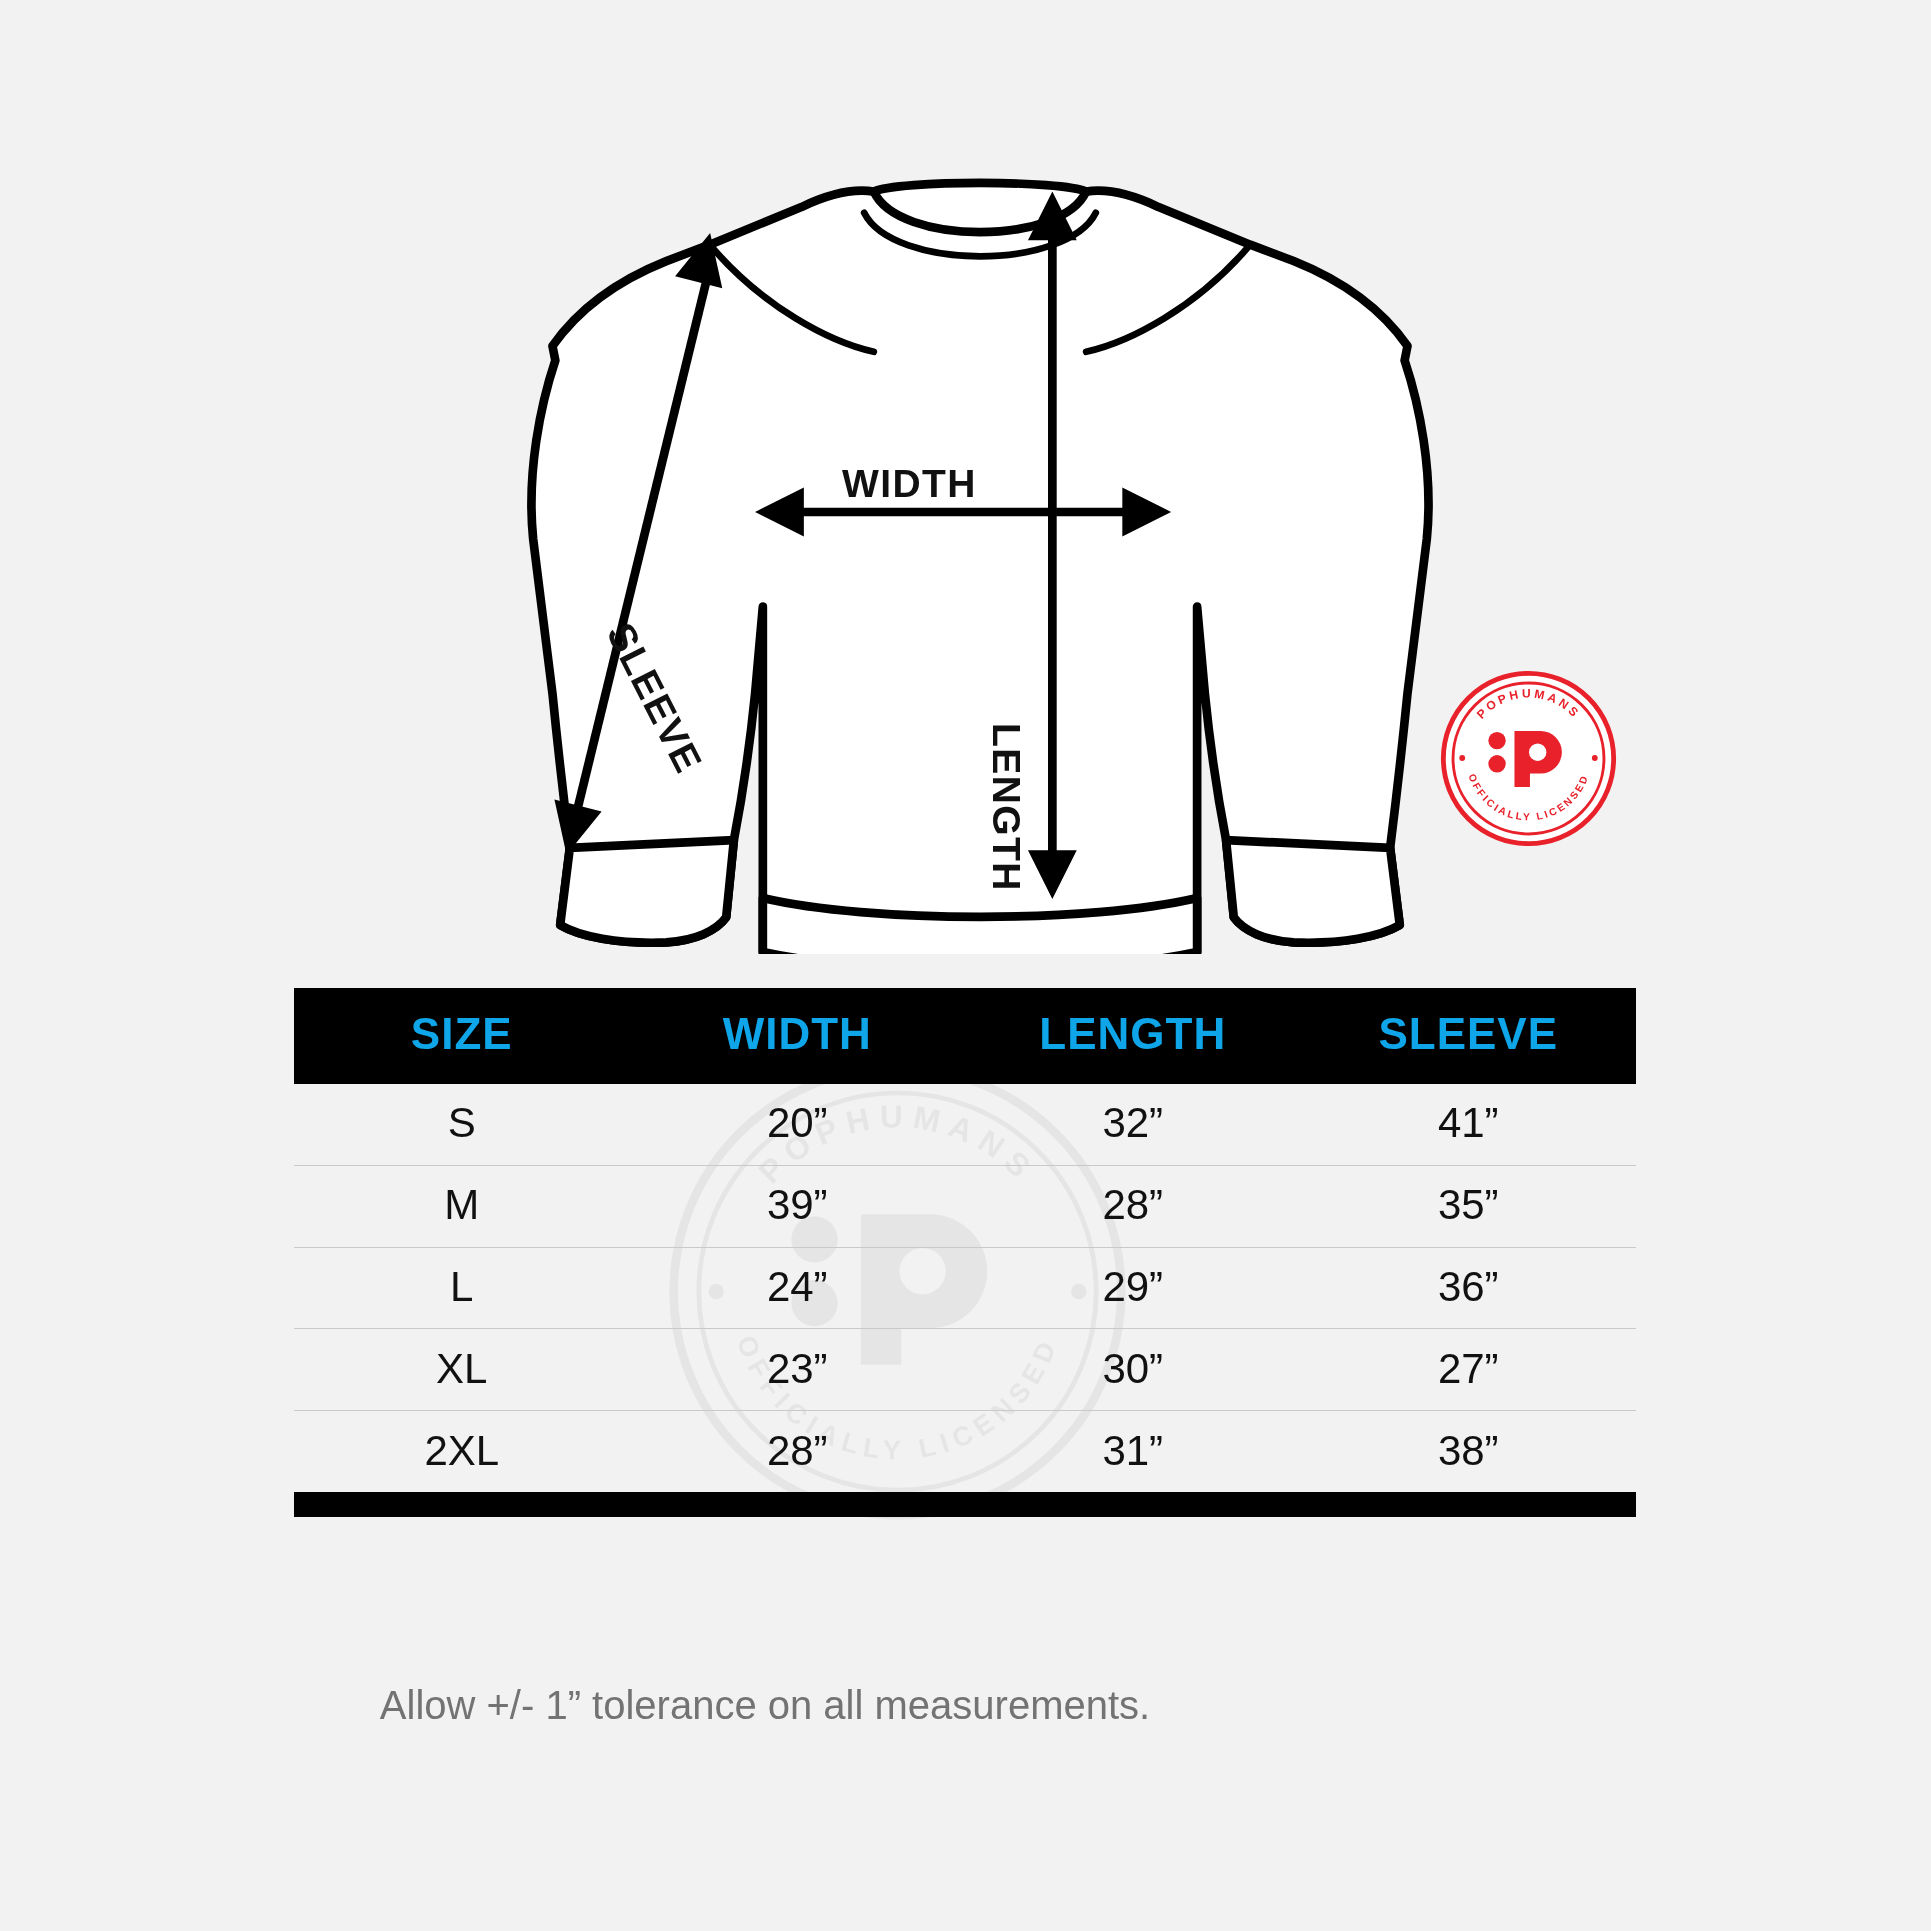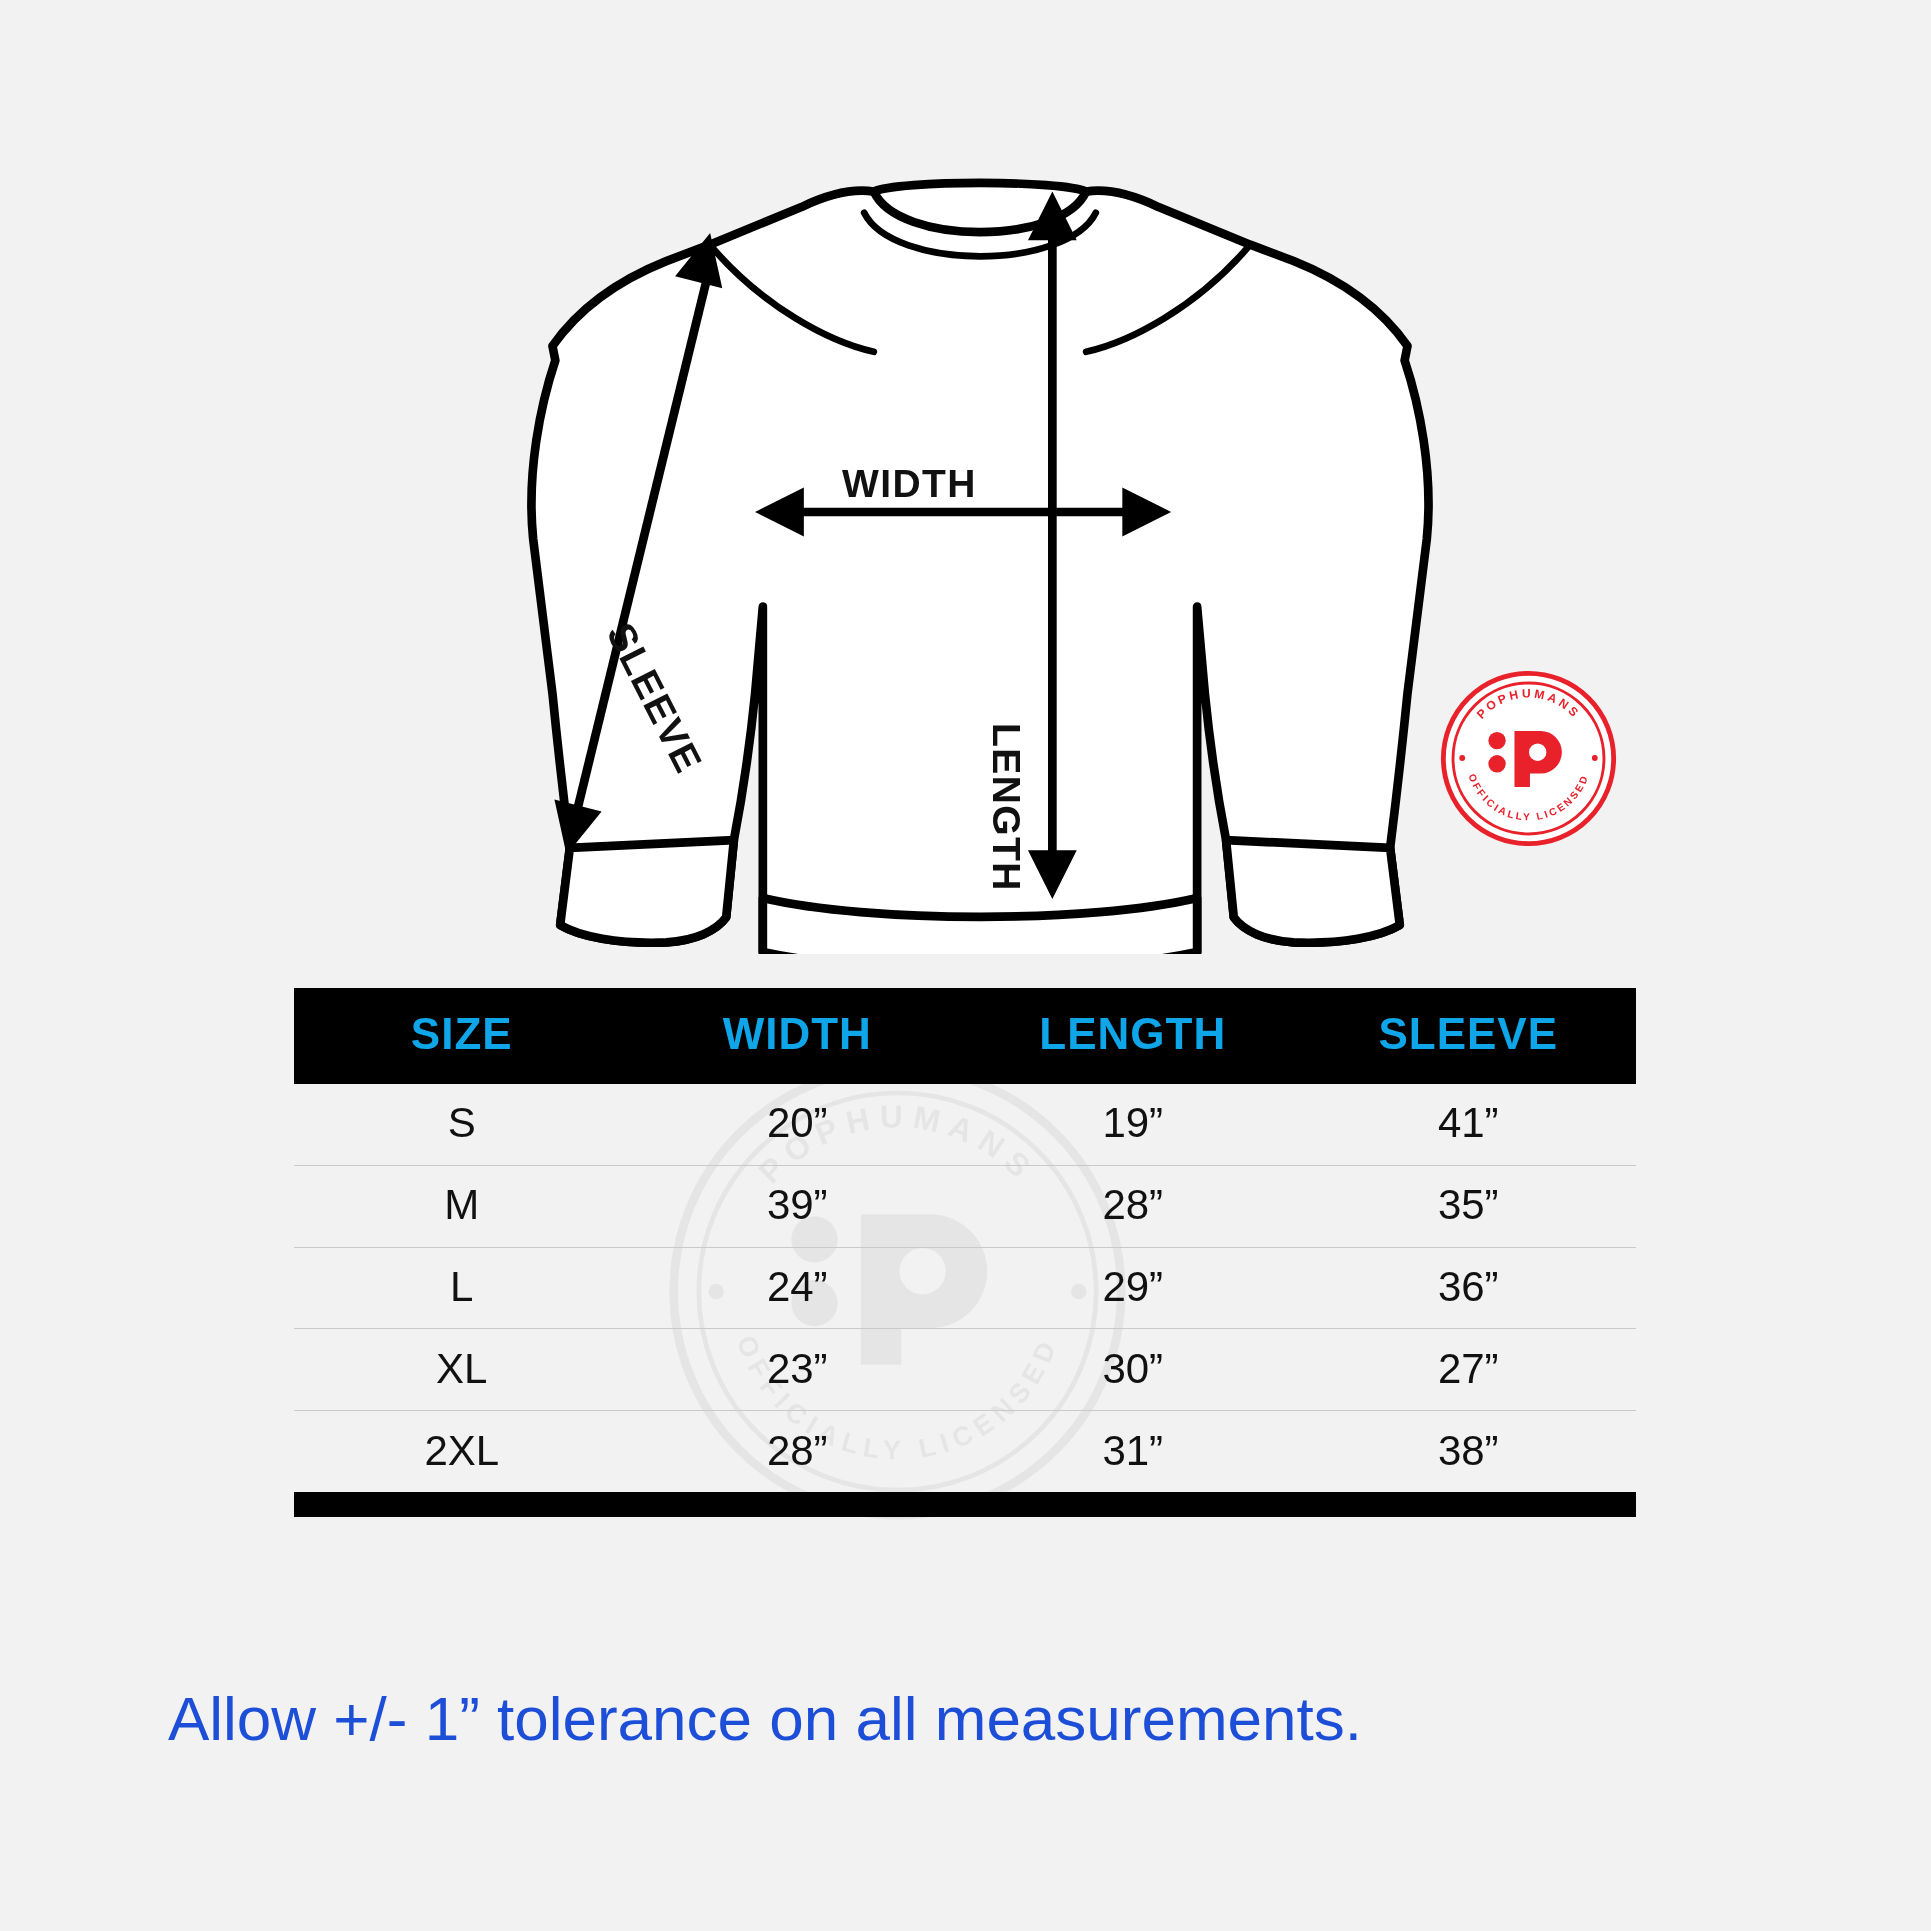--- a/index.html
+++ b/index.html
@@ -115,22 +115,22 @@
     height: 25px;
     background: #000;
     width: 100%;
   }
   .note {
     position: absolute;
     left: 0;
     top: 1646px;
     width: 1530px;
     text-align: center;
-    font-size: 62px;
-    color: #1d4ed8;
+    font-size: 40px;
+    color: #737373;
   }
 </style>
 </head>
 <body>
 
 <div class="page">
 
   <div class="diagram">
     <svg width="1931" height="801" viewBox="0 0 2000 830" xmlns="http://www.w3.org/2000/svg">
       <g fill="#ffffff" stroke="#000000" stroke-width="9" stroke-linejoin="round" stroke-linecap="round">
@@ -266,21 +266,21 @@
           <th>SIZE</th>
           <th>WIDTH</th>
           <th>LENGTH</th>
           <th>SLEEVE</th>
         </tr>
       </thead>
       <tbody>
         <tr>
           <td>S</td>
           <td>20”</td>
-          <td>19”</td>
+          <td>32”</td>
           <td>41”</td>
         </tr>
         <tr>
           <td>M</td>
           <td>39”</td>
           <td>28”</td>
           <td>35”</td>
         </tr>
         <tr>
           <td>L</td>

